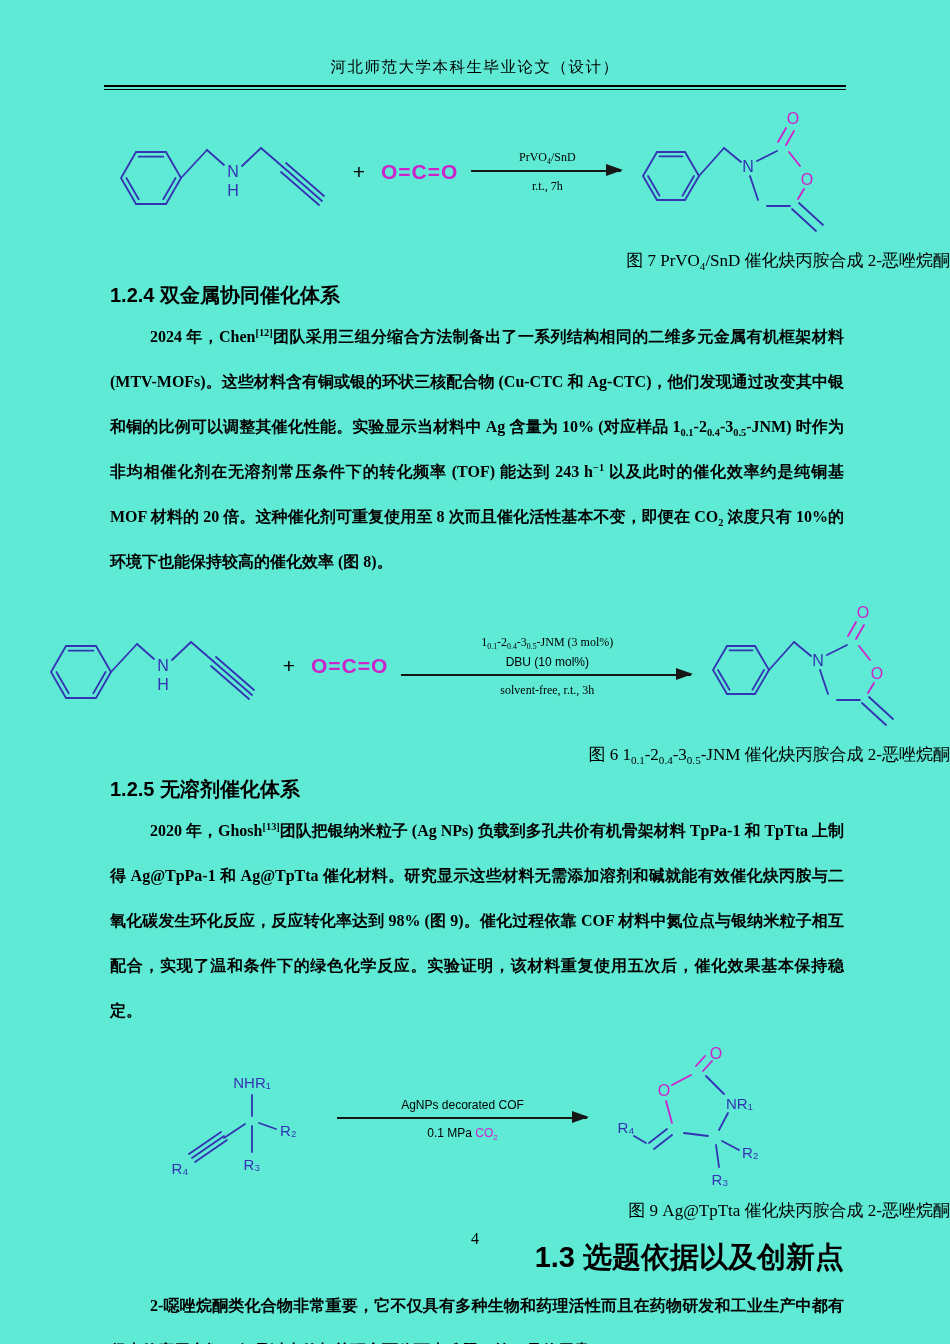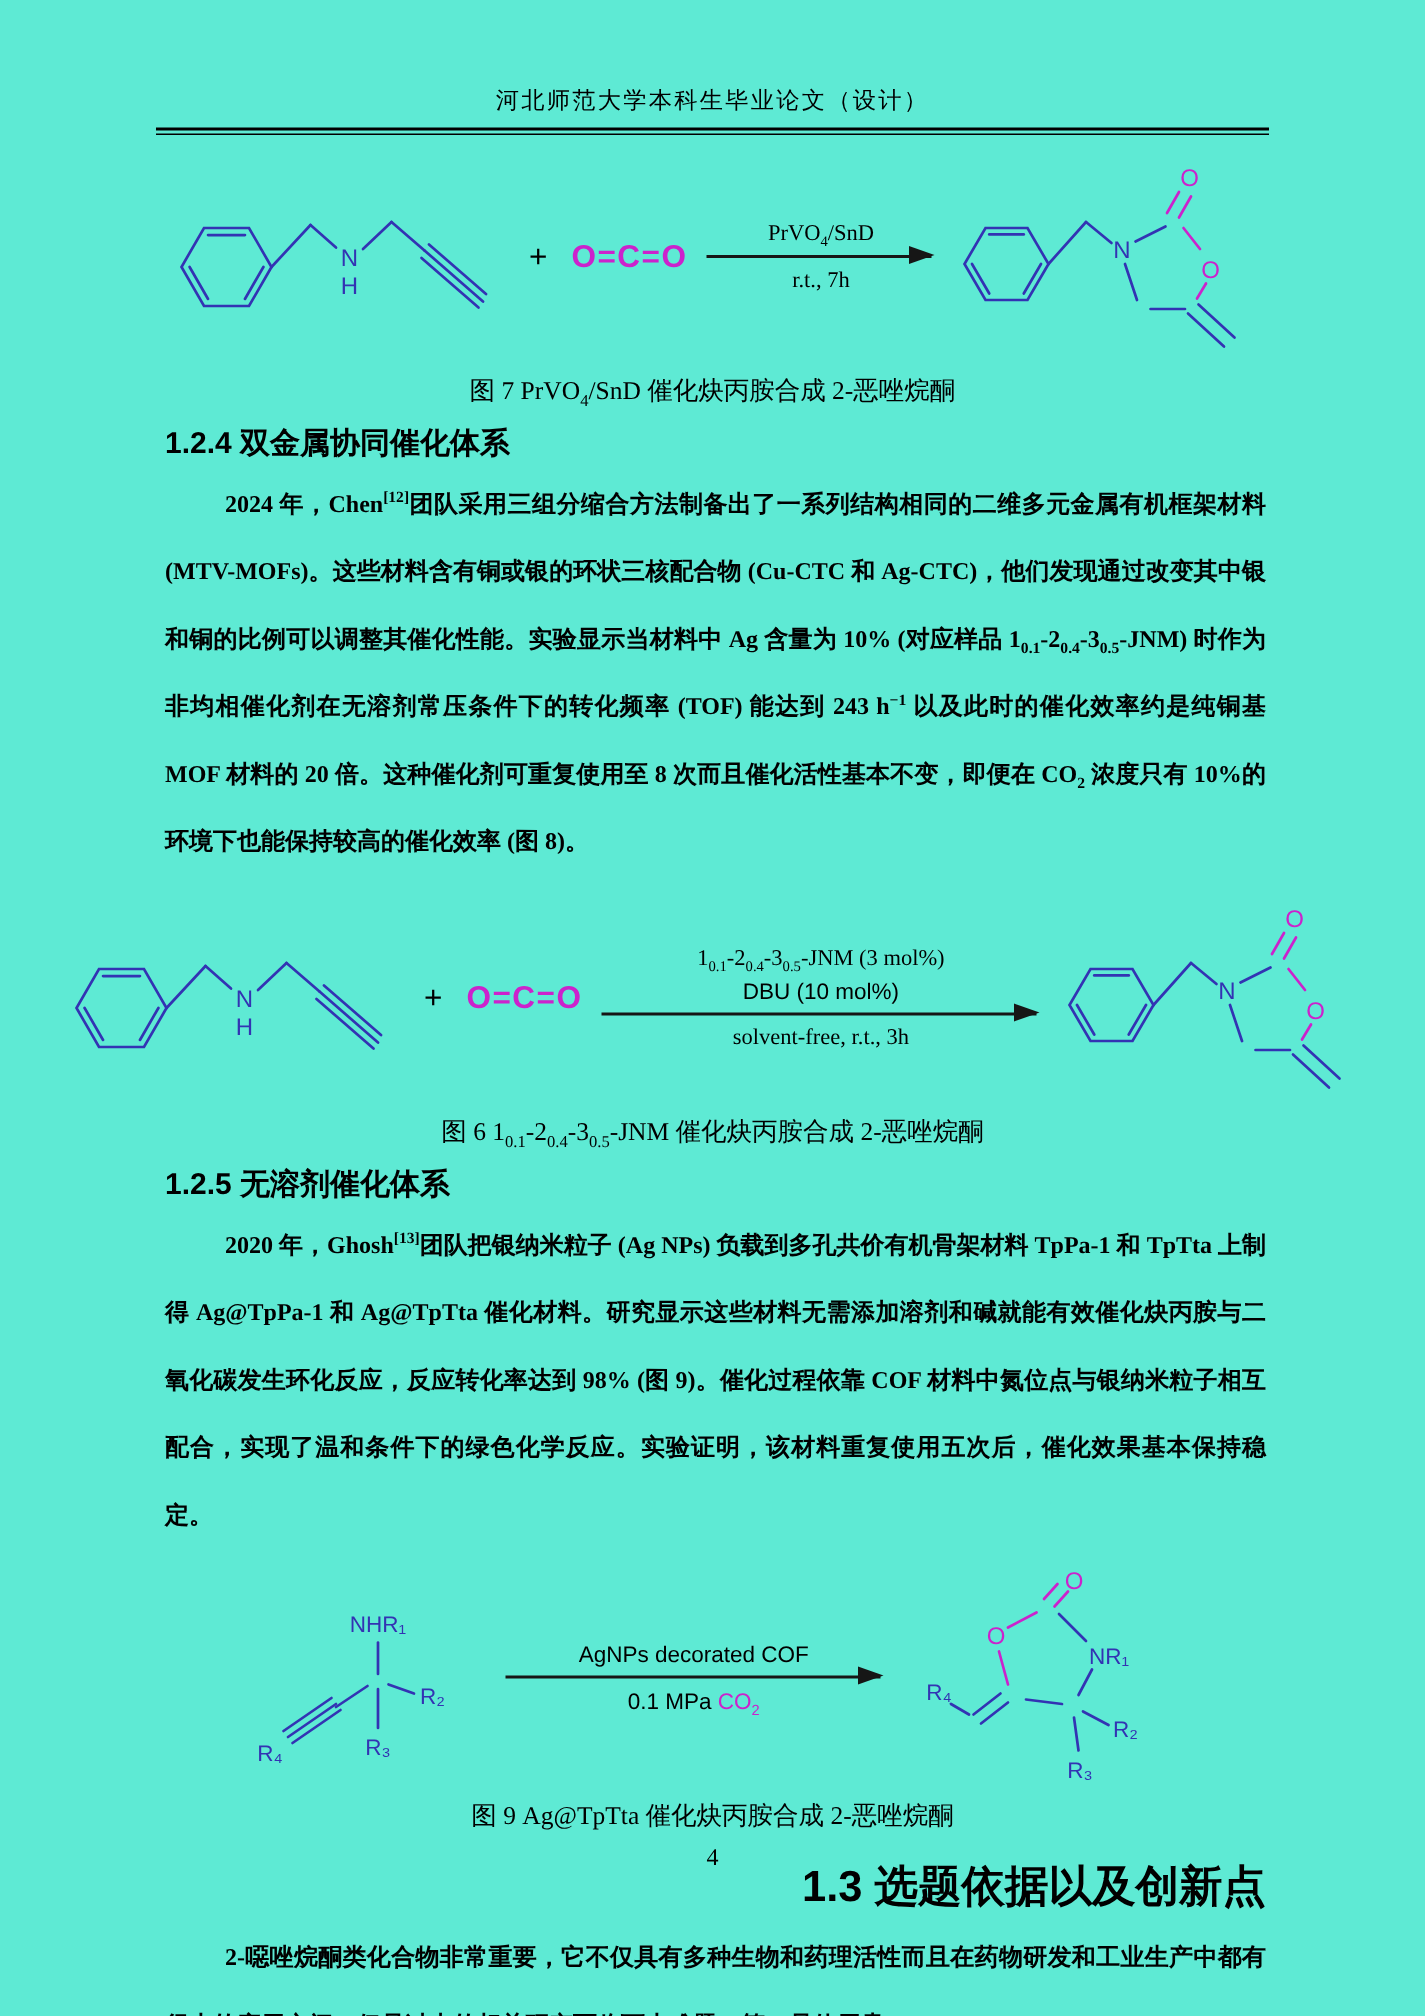--- a/index.html
+++ b/index.html
@@ -5,28 +5,28 @@
   html,body{margin:0;padding:0;background:#888;}
   .page{width:950px;height:1344px;margin:0 auto;position:relative;background:#5eead4;
         color:#000;font-family:"Liberation Serif",serif;overflow:hidden;}
   .header{padding-top:57px;text-align:center;font-size:15.5px;letter-spacing:1.5px;}
   .header-rule{margin:7px 104px 0 104px;height:2px;border-top:2.2px solid #000;border-bottom:1px solid #000;}
   .scheme{display:flex;align-items:center;justify-content:center;gap:14px;margin:8px 30px 0 30px;}
   .plus{font-size:21px;font-family:"Liberation Sans",sans-serif;padding:0 2px;}
   .co2{font-family:"Liberation Sans",sans-serif;font-size:21px;font-weight:600;
        letter-spacing:1px;color:var(--mag);white-space:nowrap;}
   .arrow-block{display:flex;flex-direction:column;align-items:center;}
-  .arrow-top,.arrow-bottom{font-size:15px;white-space:nowrap;}
+  .arrow-top,.arrow-bottom{font-size:12px;white-space:nowrap;}
   .arrow-top{margin-bottom:5px;}
   .arrow-bottom{margin-top:7px;}
   .sans{font-family:"Liberation Sans",sans-serif;}
   .arrow-shaft{width:100%;height:2px;background:#161616;position:relative;margin-right:2px;}
   .arrow-shaft::after{content:"";position:absolute;right:-2px;top:-6px;width:0;height:0;
        border-left:17px solid #161616;border-top:6.5px solid transparent;border-bottom:6.5px solid transparent;}
-  .caption{text-align:center;font-size:17px;margin-top:3px;}
+  .caption{text-align:right;font-size:17px;margin-top:3px;}
   .hsec{font-family:Liberation Sans, sans-serif;font-weight:bold;font-size:20px;
         margin:10px 106px 0 110px;}
   .h13{font-size:29px;margin-top:16px;text-align:right;}
   .para{margin:5px 106px 0 110px;font-size:16px;line-height:45px;text-align:justify;
         text-indent:40px;font-weight:bold;}
   .sup{vertical-align:super;font-size:0.65em;line-height:0;}
   .sub{vertical-align:sub;font-size:0.65em;line-height:0;}
   .mag{color:var(--mag);}
   .footer{position:absolute;bottom:96px;left:0;right:0;text-align:center;font-size:16px;}
   

